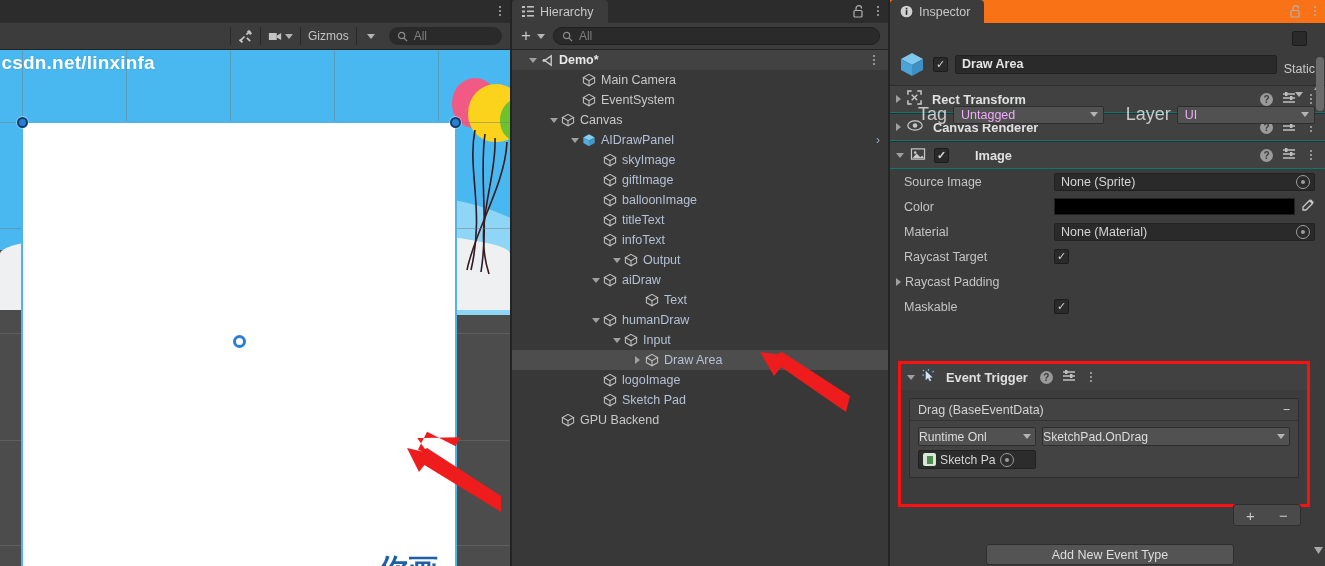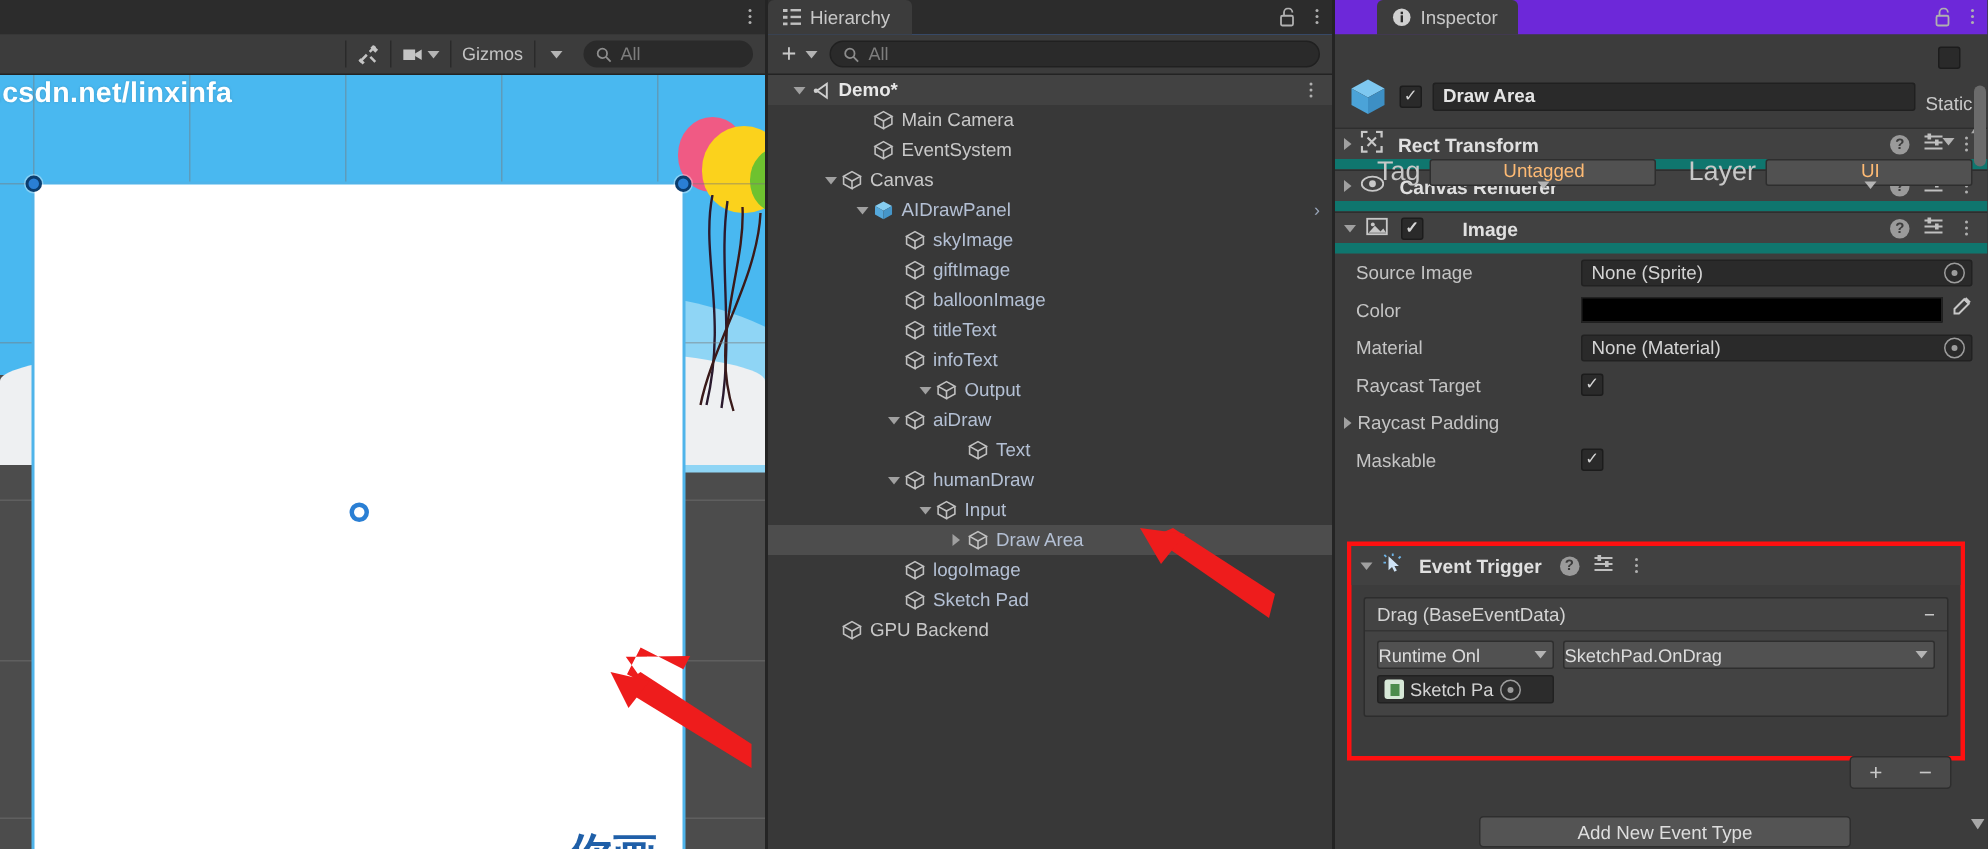--- a/index.html
+++ b/index.html
@@ -147,21 +147,21 @@
   .tri-rt { width:0;height:0;border-top:4.5px solid transparent;border-bottom:4.5px solid transparent;border-left:5px solid #a0a0a0; }
   .go-icon { width: 16px; flex: 0 0 16px; display:inline-flex; align-items:center; justify-content:center; margin-right: 4px; }
   .hname { color: #b4c0d4; }
   .hname.plain { color: #c8c8c8; }
   .hname.root { color: #e8e8e8; font-weight: bold; }
   .hrow .rowkebab { position: absolute; right: 8px; top: 2px; }
   .prefab-arrow { position: absolute; right: 8px; color: #9aa6ba; font-size: 12px; }
 
   
   #insp { left: 890px; top: 0; width: 435px; height: 566px; background: #383838; }
-  #insp-tabbar { height: 23px; background: #6d28d9; position: relative; padding-left: 28px; }
+  #insp-tabbar { height: 23px; background: #f97316; position: relative; }
   #insp-body { position: absolute; top: 23px; left: 0; width: 435px; height: 543px; background: #3c3c3c; }
   .go-header { height: 62px; padding: 8px 10px 0 8px; position: relative; }
   .go-row1 { display: flex; align-items: center; gap: 7px; }
   .cube-big { width: 28px; height: 28px; flex: 0 0 28px; }
   .chk {
     width: 15px; height: 15px; background: #2a2a2a; border: 1px solid #1c1c1c;
     border-radius: 2px; display: flex; align-items: center; justify-content: center;
     color: #d6d6d6; font-size: 11px; line-height: 1;
   }
   .chk.empty { color: transparent; }
@@ -169,25 +169,25 @@
     flex: 1; height: 19px; background: #2a2a2a; border: 1px solid #202020;
     border-radius: 2px; color: #e4e4e4; font-size: 12.5px; font-weight: bold;
     display: flex; align-items: center; padding: 0 6px;
   }
   .static-wrap { display: flex; align-items: center; gap: 16px; color: #c8c8c8; font-size: 12.5px; flex-direction: column; }
   .go-row2 { display: flex; align-items: center; gap: 6px; margin-top: 7px; padding-left: 20px; }
   .lbl { color: #c8c8c8; font-size: 18px; }
   .dropdown {
     height: 18px; background: #515151; border: 1px solid #2e2e2e; border-radius: 2px;
     display: flex; align-items: center; justify-content: space-between;
-    padding: 0 5px 0 7px; color: #fdba74; font-size: 12.5px; flex-direction: column;
+    padding: 0 5px 0 7px; color: #f0abfc; font-size: 12.5px;
   }
   .comp-header {
     height: 28px; background: #414141; border-top: 1px solid #2e2e2e;
-    border-bottom: 7px solid #0f766e;
+    border-bottom: 1px solid #0f766e;
     display: flex; align-items: center; padding: 0 8px 0 6px; gap: 6px;
     color: #e0e0e0; font-size: 12.8px; font-weight: bold;
   }
   .comp-header .spacer { flex: 1; }
   .hdr-icons { display: flex; align-items: center; gap: 9px; }
   .qmark {
     width: 13px; height: 13px; border-radius: 50%; background: #9a9a9a;
     color: #3c3c3c; font-size: 10px; font-weight: bold;
     display: flex; align-items: center; justify-content: center;
   }

